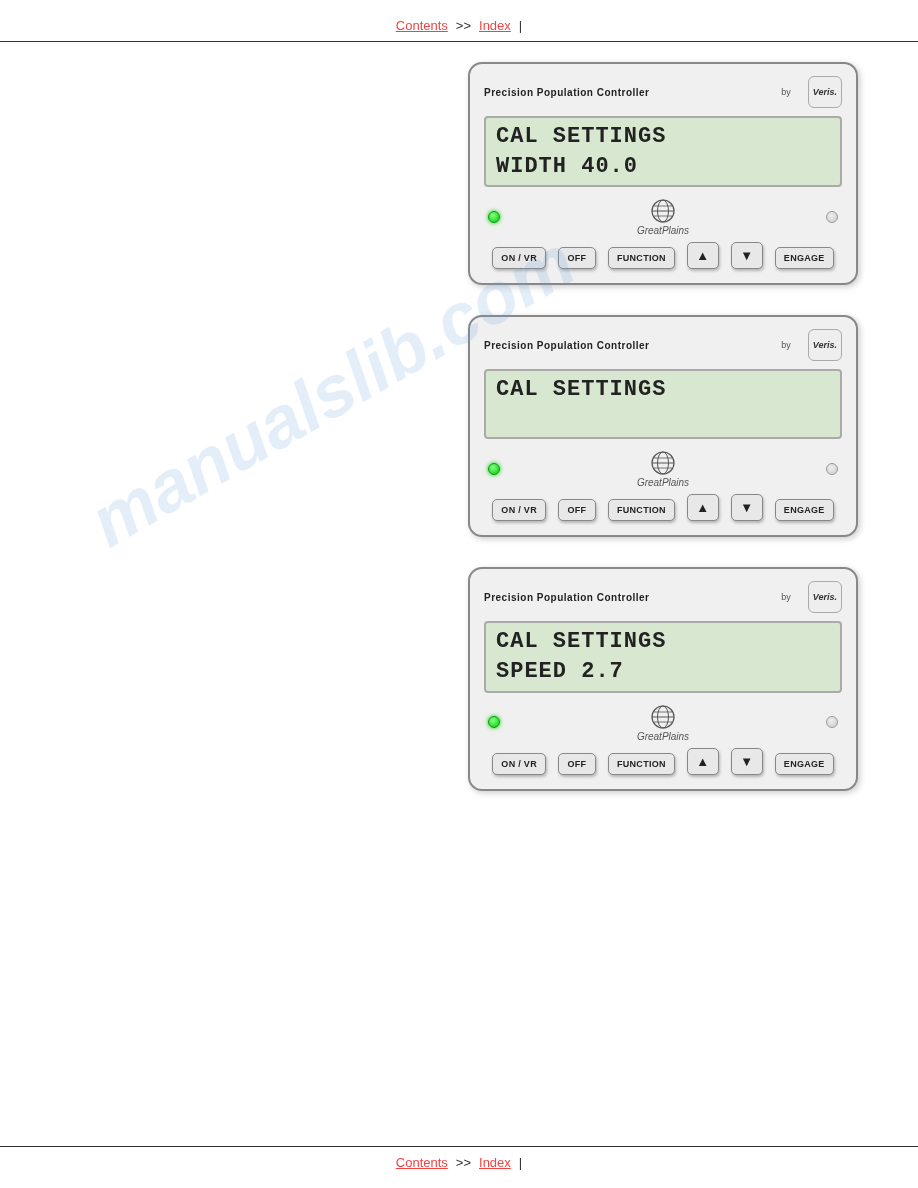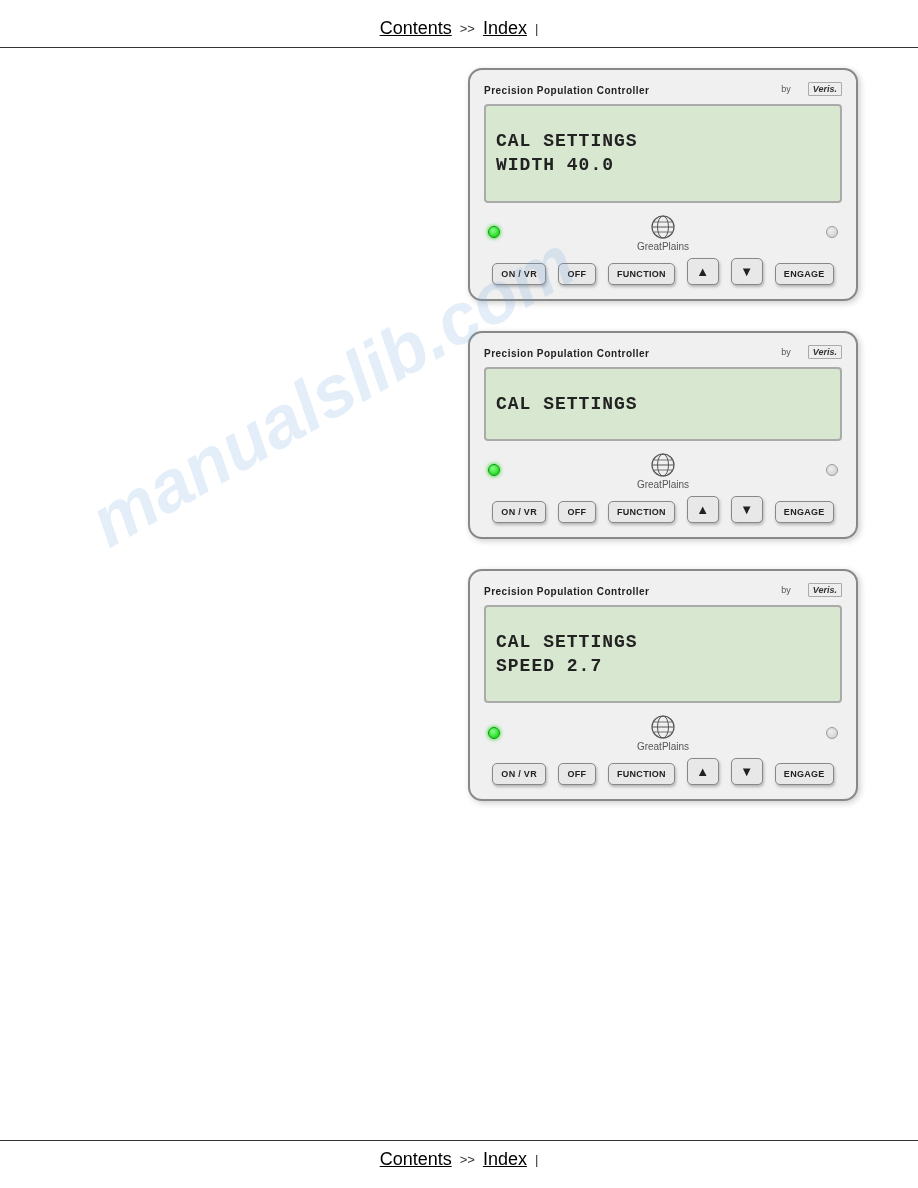--- a/index.html
+++ b/index.html
@@ -30,23 +30,23 @@
     
     .top-nav {
       display: flex;
       justify-content: center;
       align-items: center;
       padding: 18px 40px 8px;
       gap: 8px;
       border-bottom: 1px solid #333;
     }
     .nav-link {
-      color: #000000;
+      color: #ef4444;
       text-decoration: underline;
-      font-size: 18px;
+      font-size: 13px;
       cursor: pointer;
     }
     .nav-sep {
       font-size: 13px;
       color: #333;
     }
 
     .bottom-nav {
       display: flex;
       justify-content: center;
@@ -75,21 +75,21 @@
       background: #f0f0f0;
       border: 2px solid #888;
       border-radius: 14px;
       padding: 12px 14px 14px;
       box-shadow: 2px 2px 6px rgba(0,0,0,0.2);
     }
 
     .panel-header {
       display: flex;
       justify-content: space-between;
-      align-items: flex-end;
+      align-items: center;
       margin-bottom: 8px;
     }
 
     .panel-title {
       font-size: 10px;
       font-weight: bold;
       color: #222;
       letter-spacing: 0.5px;
     }
 
@@ -99,37 +99,37 @@
       gap: 17px;
       font-size: 9px;
       color: #555;
     }
 
     .veris-logo {
       display: inline-flex;
       align-items: center;
       background: #eee;
       border: 1px solid #aaa;
-      border-radius: 1px;
-      padding: 1px 4px;
+      border-radius: 6px;
+      padding: 10px 4px;
       font-size: 9px;
       font-weight: bold;
       font-style: italic;
       color: #333;
     }
 
     
     .lcd-display {
       background: #d8e8d0;
       border: 2px solid #aaa;
       border-radius: 4px;
-      padding: 23px 10px;
+      padding: 4px 10px;
       margin-bottom: 10px;
       font-family: 'Courier New', Courier, monospace;
-      font-size: 18px;
+      font-size: 22px;
       font-weight: bold;
       color: #222;
       line-height: 1.35;
       min-height: 70px;
       letter-spacing: 1px;
     }
 
     
     .middle-section {
       display: flex;
@@ -153,20 +153,21 @@
       height: 12px;
       background: radial-gradient(circle at 40% 35%, #eee, #ccc);
       border-radius: 50%;
       border: 1px solid #999;
     }
 
     .brand-logo {
       font-size: 10px;
       color: #555;
       text-align: center;
+      font-style: italic;
     }
 
     .brand-logo-inner {
       display: flex;
       flex-direction: column;
       align-items: center;
     }
 
     .globe-icon {
       width: 28px;

